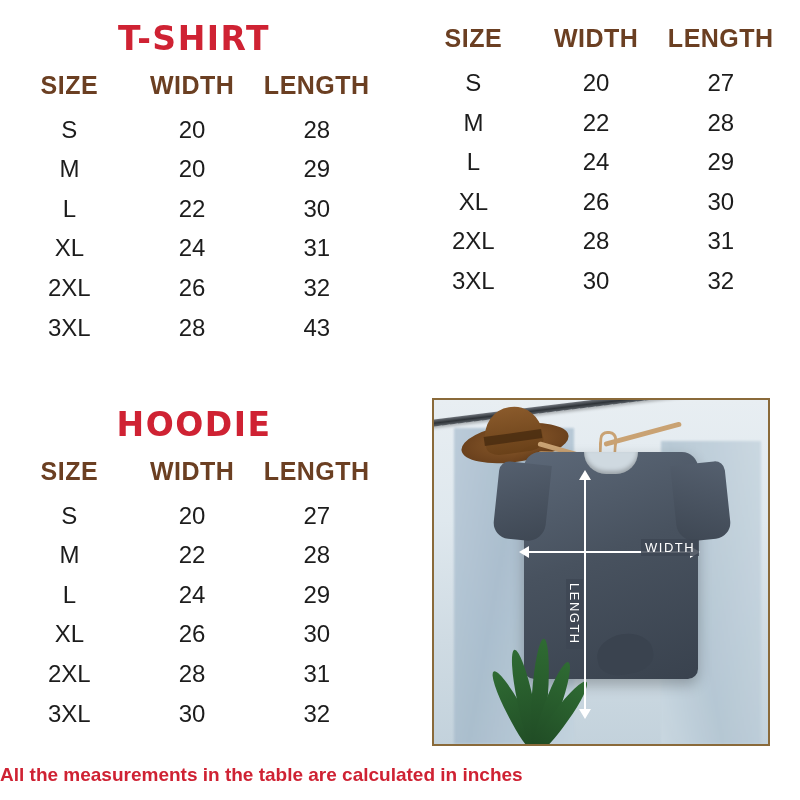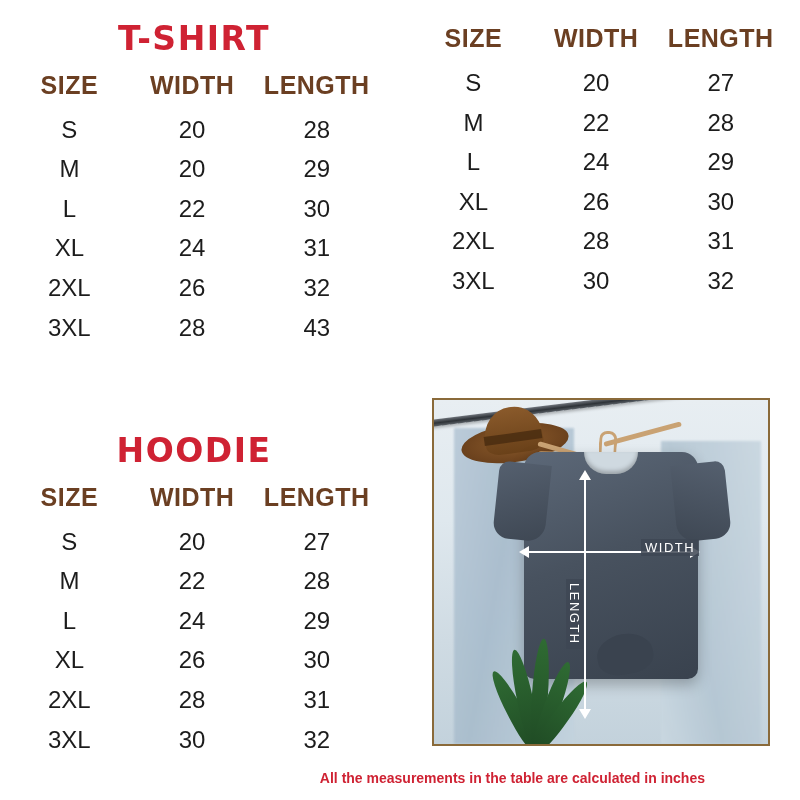--- a/index.html
+++ b/index.html
@@ -60,21 +60,21 @@
   }
 
   
   table.size-table col.c-size   { width: 33%; }
   table.size-table col.c-width  { width: 33%; }
   table.size-table col.c-length { width: 34%; }
 
   
   #tshirt-block     { left: 8px;   top: 22px;  width: 372px; }
   #sweatshirt-block { left: 412px; top: 22px;  width: 372px; }
-  #hoodie-block     { left: 8px;   top: 408px; width: 372px; margin-top: 26px; }
+  #hoodie-block     { left: 8px;   top: 408px; width: 372px; }
 
   
   .photo-frame {
     position: absolute;
     left: 432px;
     top: 398px;
     width: 338px;
     height: 348px;
     border: 2px solid #8a6a3a;
     box-sizing: border-box;
@@ -332,25 +332,25 @@
     background: rgba(62,71,83,.85);
     padding: 4px 1px;
   }
 
   
   .footer-note {
     position: absolute;
     left: 0;
     right: 0;
     bottom: 14px;
-    text-align: right;
+    text-align: left;
     color: #cf2233;
     font-family: "Liberation Sans", sans-serif;
     font-weight: bold;
-    font-size: 14px;
+    font-size: 19px;
   }
 </style>
 </head>
 <body>
 
 <div class="page">
 
   <div class="table-block" id="tshirt-block">
     <div class="table-title">T-SHIRT</div>
     <table class="size-table">

